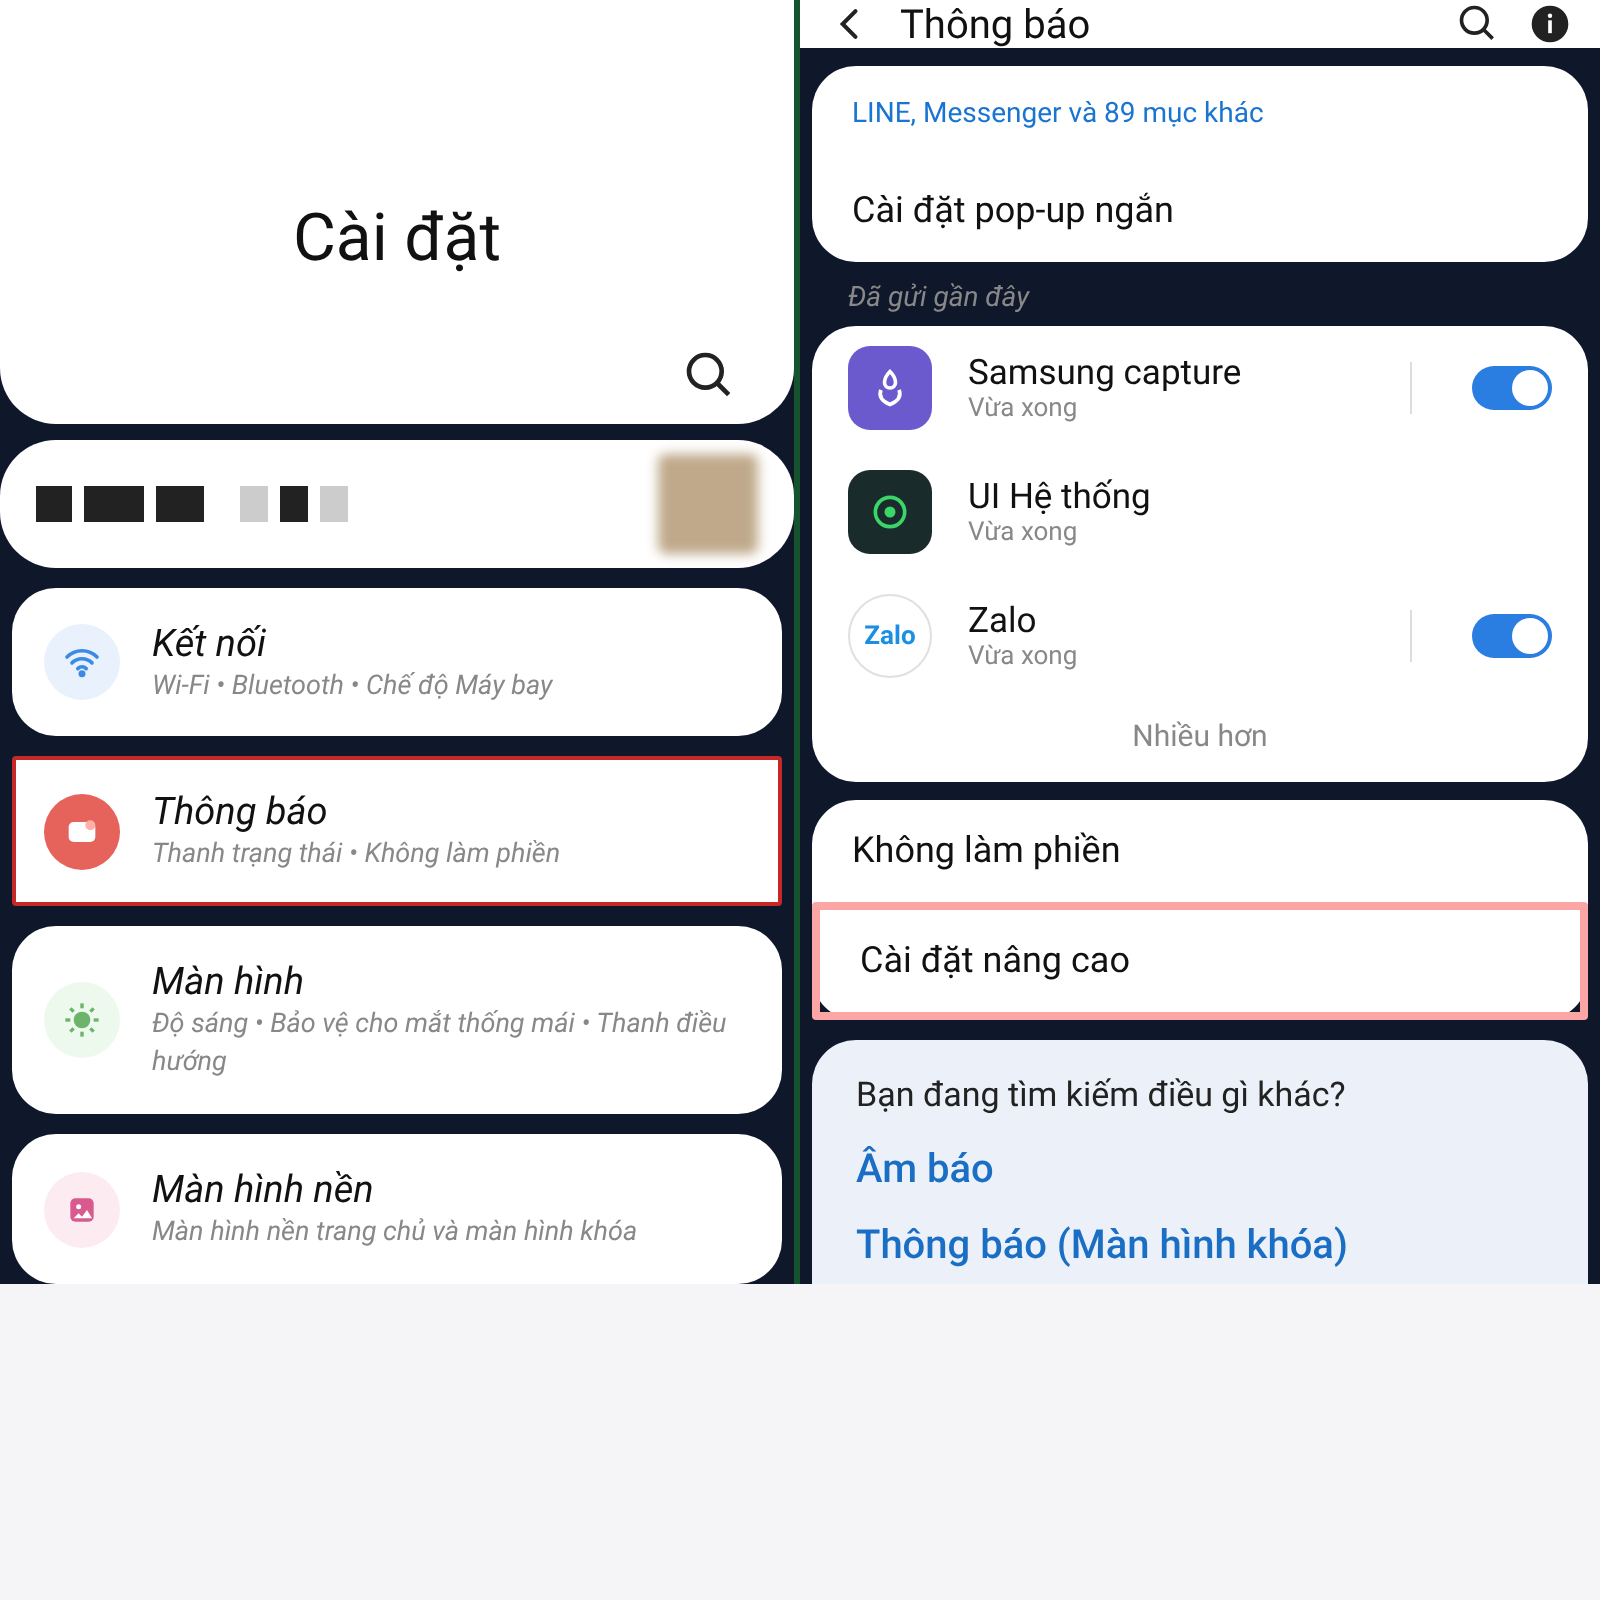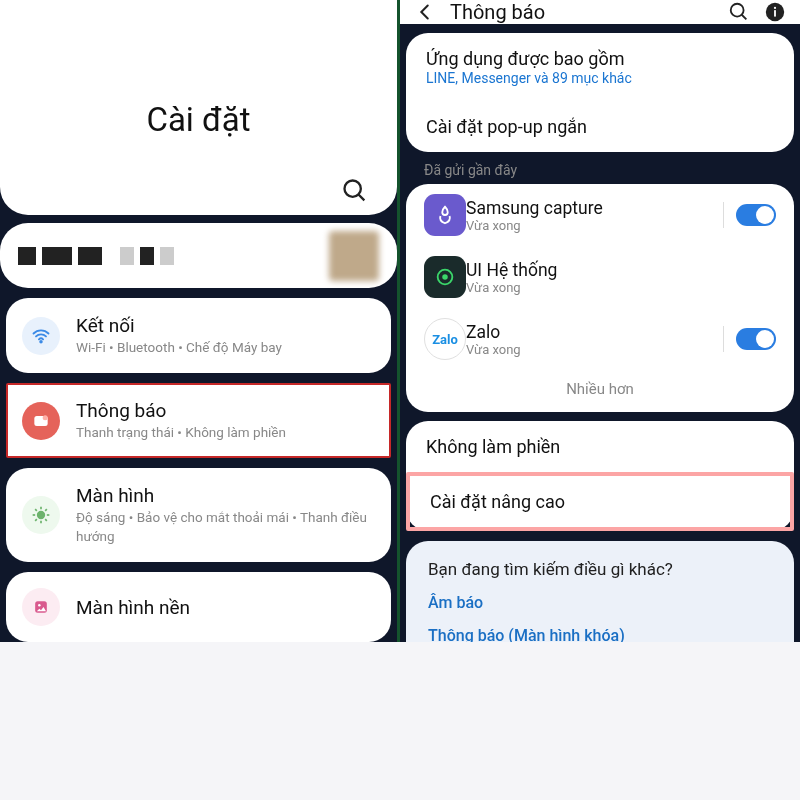--- a/index.html
+++ b/index.html
@@ -74,21 +74,21 @@
   border-radius: 2px;
   padding: 14px 14px;
 }
 .icon-wrap {
   width: 38px; height: 38px;
   border-radius: 50%;
   display: flex; align-items: center; justify-content: center;
   flex-shrink: 0;
 }
 .icon-wrap svg { width: 20px; height: 20px; }
-.card-text { flex: 1; min-width: 0; }
+.card-text { flex: 1; min-width: 0; font-style: italic; }
 .card-title { font-size: 19px; color: #111; font-weight: 400; }
 .card-sub { font-size: 13.5px; color: #888; margin-top: 1px; line-height: 1.4; }
 
 
 .hdr {
   height: 48px;
   background: #fff;
   display: flex; align-items: center;
   padding: 0 14px;
   gap: 14px;
@@ -106,24 +106,25 @@
   display: flex; align-items: center;
 }
 .row + .row { border-top: 0; }
 .row-col { flex: 1; }
 .row-title { font-size: 18px; color: #111; font-weight: 400; }
 .row-sub { font-size: 14px; margin-top: 1px; }
 .row-sub.blue { color: #1a75d1; }
 .sect-label {
   font-size: 14px; color: #888;
   padding: 10px 24px 4px 24px;
+  font-style: italic;
 }
 .app-row {
   padding: 10px 18px;
-  display: flex; align-items: center; gap: 0;
+  display: flex; align-items: center; gap: 18px;
 }
 .app-icon {
   width: 42px; height: 42px; border-radius: 11px;
   display: flex; align-items: center; justify-content: center;
   flex-shrink: 0;
 }
 .app-col { flex: 1; }
 .app-name { font-size: 17.5px; color: #111; }
 .app-sub { font-size: 13px; color: #888; }
 .toggle {
@@ -153,21 +154,21 @@
   border: 4px solid #fca5a5;
   border-radius: 2px;
 }
 .footer-card {
   background: #ecf1f9;
   border-radius: 22px;
   margin: 10px 6px 0 6px;
   padding: 18px 22px 20px 22px;
 }
 .footer-title { font-size: 17px; color: #222; margin-bottom: 14px; }
-.footer-link { font-size: 16px; color: #1a6fc4; font-weight: 500; margin-top: 14px; }
+.footer-link { font-size: 20px; color: #1a6fc4; font-weight: 500; margin-top: 14px; }
 </style>
 </head>
 <body>
 
 <div class="pane pane-left">
   <div class="hero">
     <div class="hero-title">Cài đặt</div>
     <div class="hero-search">
       <svg viewBox="0 0 24 24" fill="none" stroke="#222" stroke-width="2">
           <circle cx="10" cy="10" r="7"></circle>
@@ -227,34 +228,35 @@
             <line x1="2" y1="12" x2="5" y2="12"></line>
             <line x1="19" y1="12" x2="22" y2="12"></line>
             <line x1="5" y1="5" x2="7" y2="7"></line>
             <line x1="17" y1="17" x2="19" y2="19"></line>
             <line x1="17" y1="7" x2="19" y2="5"></line>
             <line x1="5" y1="19" x2="7" y2="17"></line>
           </svg>
       </div>
       <div class="card-text">
         <div class="card-title">Màn hình</div>
-        <div class="card-sub">Độ sáng  •  Bảo vệ cho mắt thoải mái  •  Thanh điều hướng</div>
+        <div class="card-sub">Độ sáng  •  Bảo vệ cho mắt thống mái  •  Thanh điều hướng</div>
       </div>
     </div>
 
     <div class="card">
       <div class="icon-wrap" style="background:#fcecf2">
         <svg viewBox="0 0 24 24" fill="#d95a8e">
             <rect x="5" y="5" width="14" height="14" rx="3"></rect>
             <circle cx="10" cy="10" r="1.5" fill="#fff"></circle>
             <path d="M7 17l3-3 2 2 3-4 3 5H7z" fill="#fff"></path>
           </svg>
       </div>
       <div class="card-text">
         <div class="card-title">Màn hình nền</div>
+        <div class="card-sub">Màn hình nền trang chủ và màn hình khóa</div>
       </div>
     </div>
   </div>
 </div>
 
 <div class="pane">
   <div class="hdr">
     <svg class="hdr-back" viewBox="0 0 24 24" fill="none" stroke="currentColor" stroke-width="2.2" stroke-linecap="round">
         <polyline points="15 5 8 12 15 19"></polyline>
       </svg>
@@ -266,21 +268,20 @@
     <svg class="hdr-icon" viewBox="0 0 24 24" fill="#222">
         <circle cx="12" cy="12" r="10"></circle>
         <rect x="11" y="10" width="2" height="7" fill="#fff"></rect>
         <circle cx="12" cy="7.5" r="1.2" fill="#fff"></circle>
       </svg>
   </div>
 
   <div class="sect">
     <div class="row">
       <div class="row-col">
-        <div class="row-title">Ứng dụng được bao gồm</div>
         <div class="row-sub blue">LINE, Messenger và 89 mục khác</div>
       </div>
     </div>
     <div class="row">
       <div class="row-col">
         <div class="row-title">Cài đặt pop-up ngắn</div>
       </div>
     </div>
   </div>
 

